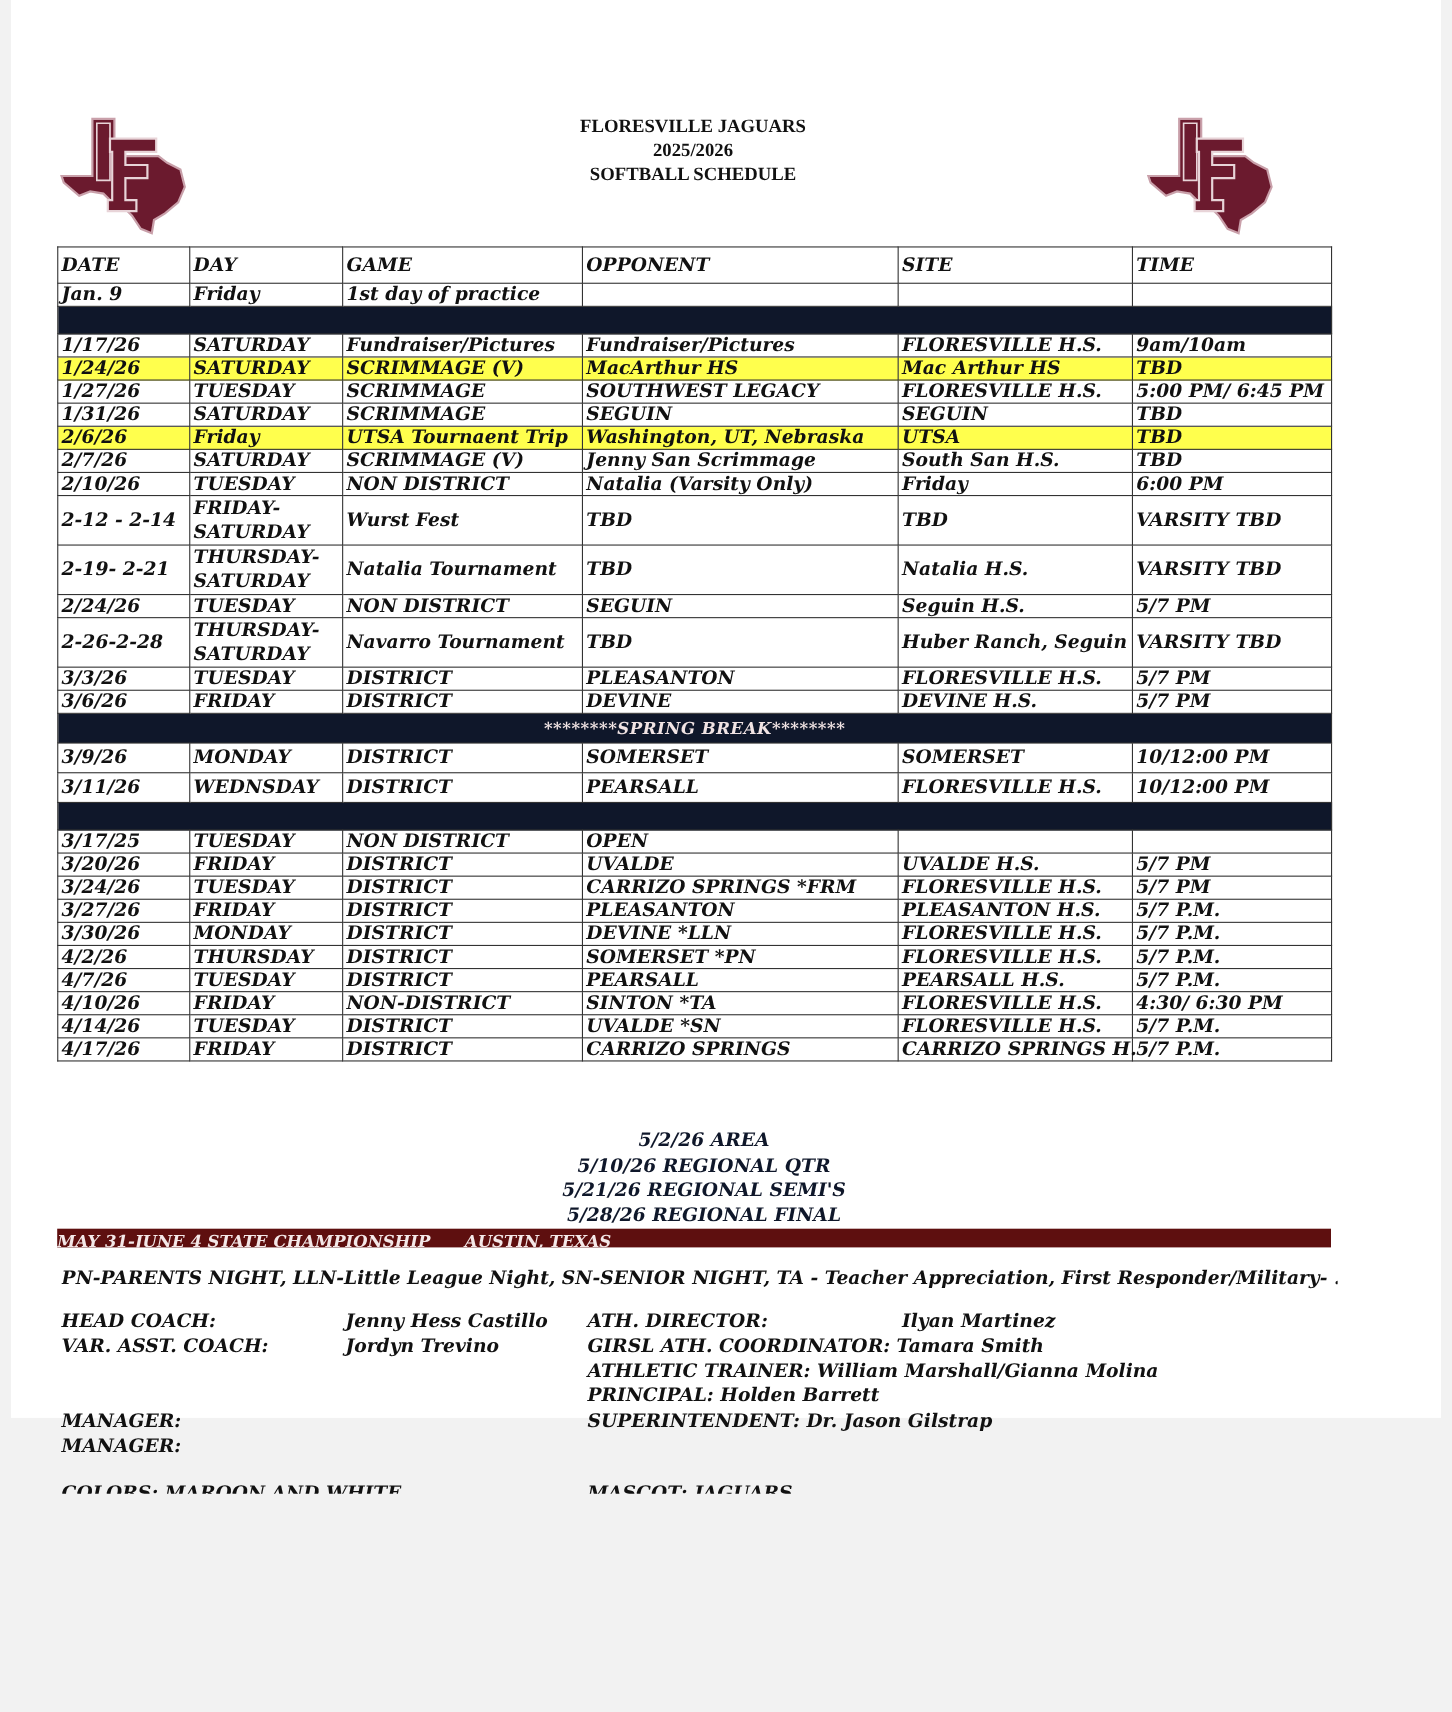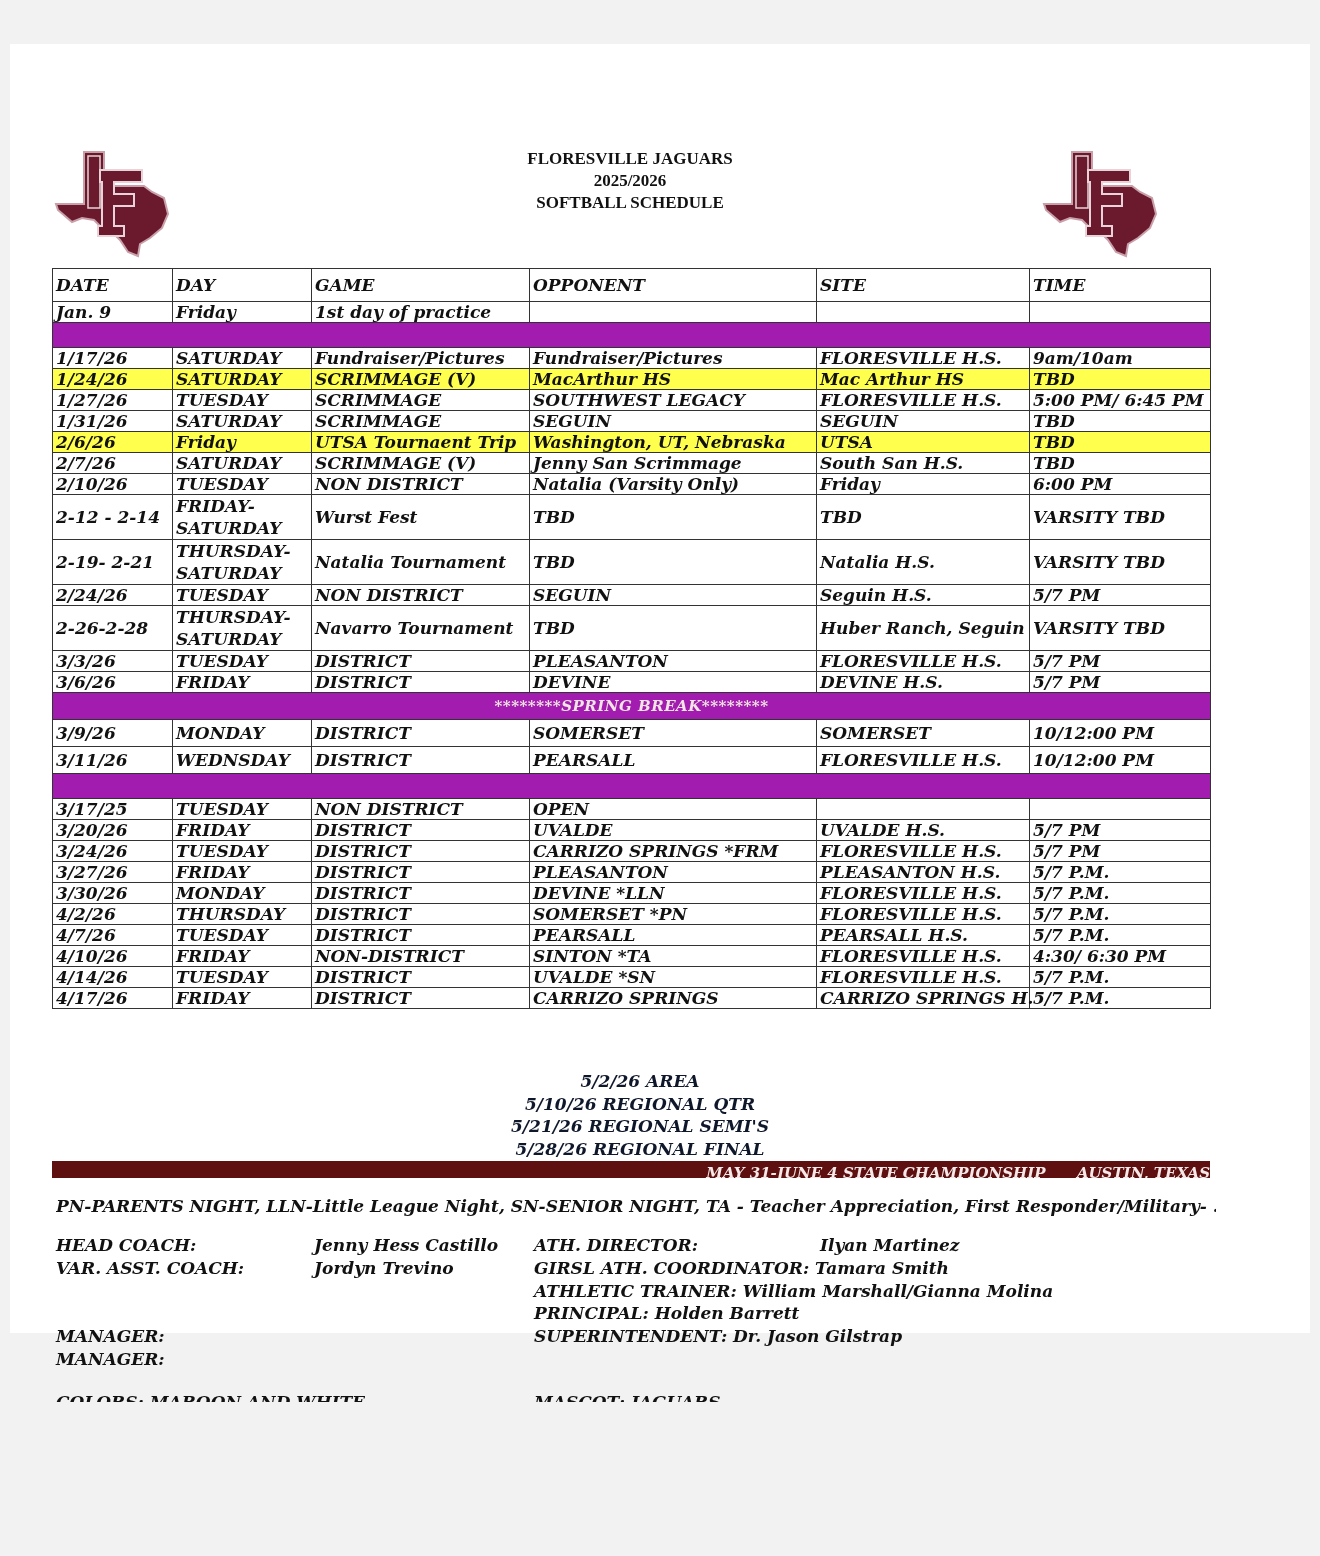--- a/index.html
+++ b/index.html
@@ -1,21 +1,21 @@
 <!DOCTYPE html>
 <html><head>
 <meta charset="utf-8">
 <style>
   html, body { margin: 0; padding: 0; }
   body {
     width: 1320px; height: 1556px; background: #f2f2f2; position: relative; overflow: hidden;
     font-family: "DejaVu Serif", "Liberation Serif", serif;
   }
   .page {
-    position: absolute; left: 10px; top: 0; width: 1300px; height: 1289px; background: #ffffff; margin-top: 44px;
+    position: absolute; left: 10px; top: 0; width: 1300px; height: 1289px; background: #ffffff;
   }
   .logo { position: absolute; width: 118px; height: 110px; }
   .logo.left { left: 44px; top: 104px; }
   .logo.right { left: 1032px; top: 104px; }
   .header-title {
     position: absolute; left: 420px; top: 104px; width: 400px; text-align: center;
     font-family: "Liberation Serif", serif; font-weight: bold; font-size: 17px; line-height: 22px; color: #111;
   }
   table.schedule {
     position: absolute; left: 42px; top: 224px; width: 1158px;
@@ -25,33 +25,33 @@
   table.schedule td {
     border: 1.5px solid #333; padding: 0 3px; line-height: 19px; vertical-align: middle;
     white-space: nowrap; overflow: visible;
   }
   tr.head td { height: 32px; }
   tr.r td { height: 20px; }
   tr.tall td { height: 36px; }
   tr.tall2 td { height: 42px; }
   tr.tall td.day, tr.tall2 td.day { white-space: normal; line-height: 22px; }
   tr.hl td { background: #ffff4d; }
-  tr.band td { background: #a21caf; height: 16px; padding: 4px; }
+  tr.band td { background: #0f172a; height: 16px; padding: 4px; }
   tr.band.brk td { color: #f1e4e4; font-size: 15px; text-align: center; line-height: 16px; height: 18px; overflow: hidden; letter-spacing: 0.5px; }
   tr.mid td { height: 26px; }
   col.c-date { width: 120px; } col.c-day { width: 139px; } col.c-game { width: 218px; }
   col.c-opp { width: 287px; } col.c-site { width: 213px; } col.c-time { width: 181px; }
 
   .playoffs {
     position: absolute; left: 420px; top: 1026px; width: 420px; text-align: center;
     font-style: italic; font-weight: bold; font-size: 17px; line-height: 22.6px; color: #0f172a;
   }
   .state-band {
     position: absolute; left: 42px; top: 1117px; width: 1158px; height: 17px; background: #5e0f0f;
-    color: #f4e8e8; text-align: right; font-style: italic; font-weight: bold; font-size: 15px; line-height: 24px;
+    color: #f4e8e8; text-align: left; font-style: italic; font-weight: bold; font-size: 15px; line-height: 24px;
     overflow: hidden; white-space: pre;
   }
   .legend {
     position: absolute; left: 46px; top: 1152px; width: 1160px; overflow: hidden; white-space: nowrap;
     font-style: italic; font-weight: bold; font-size: 17px; color: #111;
   }
   .staff { font-style: italic; font-weight: bold; font-size: 17px; color: #111; position: absolute; white-space: nowrap; line-height: 22.6px; }
   .cut { height: 13px; overflow: hidden; line-height: 26px; }
 </style>
 </head>

